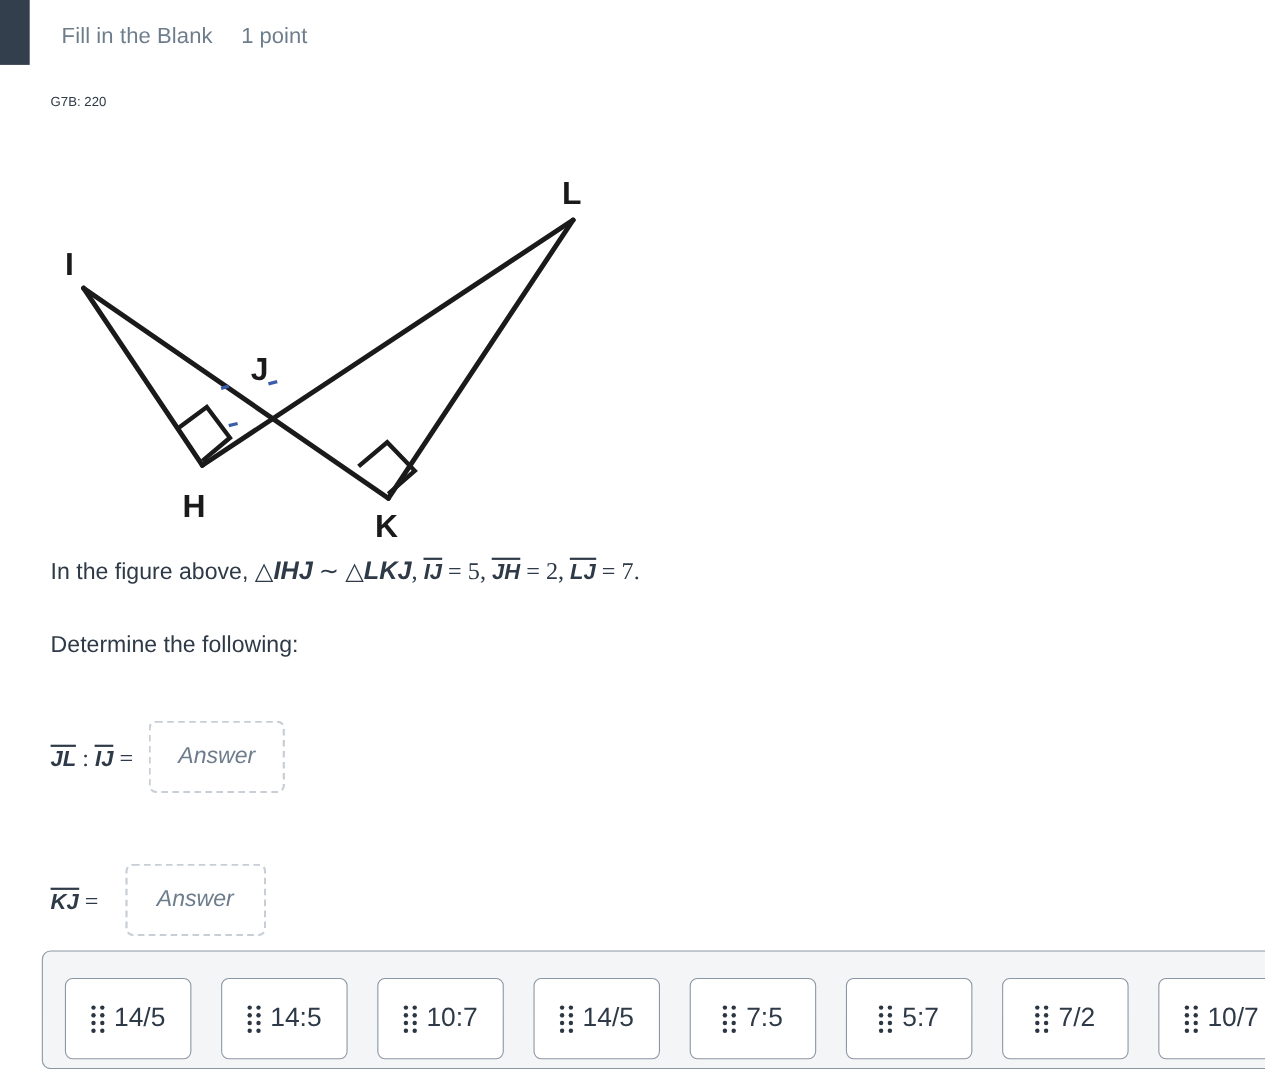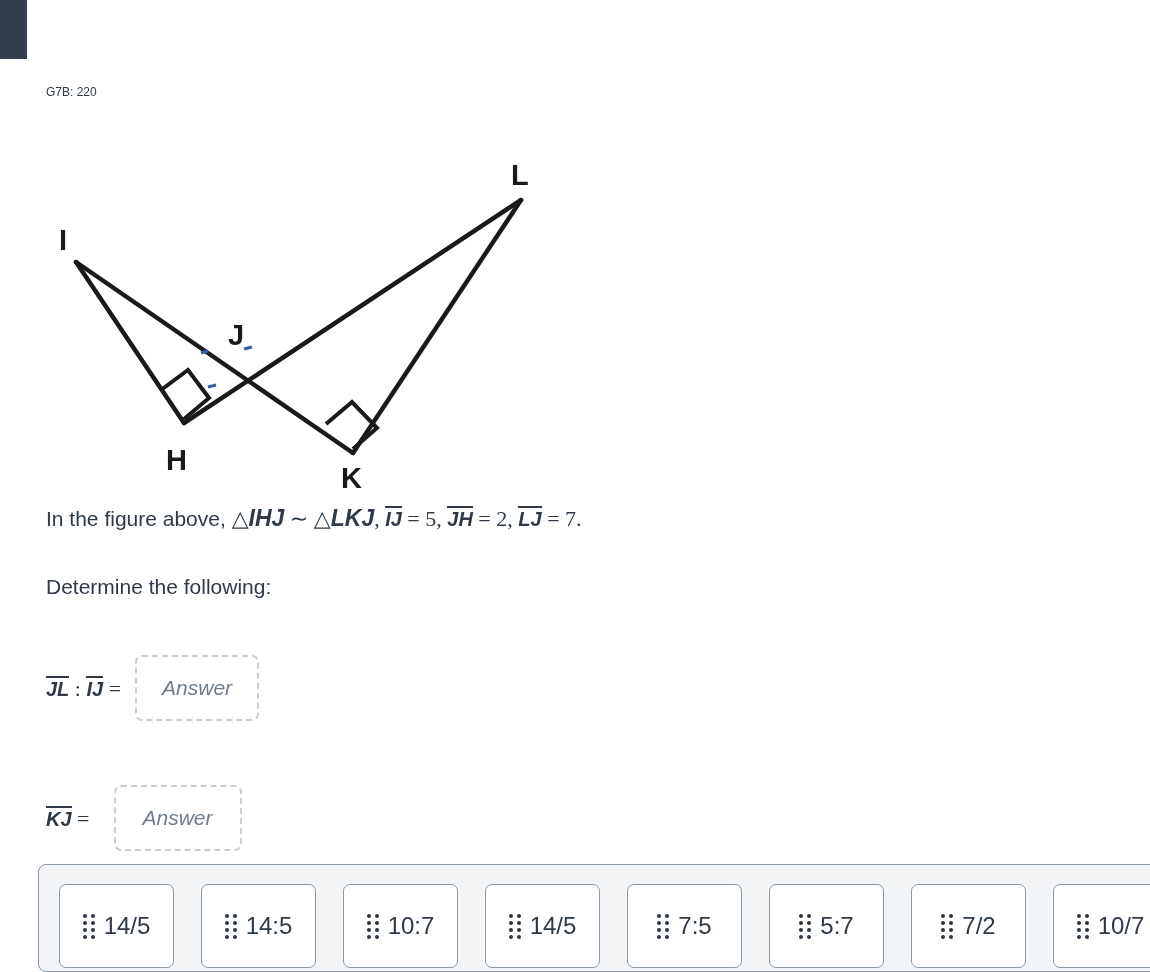--- a/index.html
+++ b/index.html
@@ -140,21 +140,21 @@
     background: #f4f5f6;
     border: 1px solid #8a97a4;
     border-radius: 8px;
     display: flex;
     align-items: center;
     padding: 0 20px;
     gap: 27px;
     overflow: hidden;
   }
   .chip {
-    height: 84px;
+    height: 74px;
     min-width: 115px;
     background: #ffffff;
     border: 1px solid #8a97a4;
     border-radius: 7px;
     display: flex;
     align-items: center;
     justify-content: center;
     gap: 9px;
     padding: 0 16px;
     flex: 0 0 auto;
@@ -180,20 +180,24 @@
     white-space: nowrap;
   }
 </style>
 </head>
 <body>
 
 <div id="page">
 
   <div class="accent-block"></div>
 
+  <div class="header-row">
+    <div class="header-type">Fill in the Blank</div>
+    <div class="header-points">1 point</div>
+  </div>
 
   <div class="qcode">G7B: 220</div>
 
   <div class="figure-wrap">
     <svg width="600" height="355" viewBox="0 0 600 355">
       <g fill="none" stroke="#1a1a1a" stroke-width="4.5" stroke-linecap="round">
 
         <line x1="50" y1="122" x2="158" y2="283"></line>
 
         <line x1="50" y1="122" x2="327" y2="313"></line>

